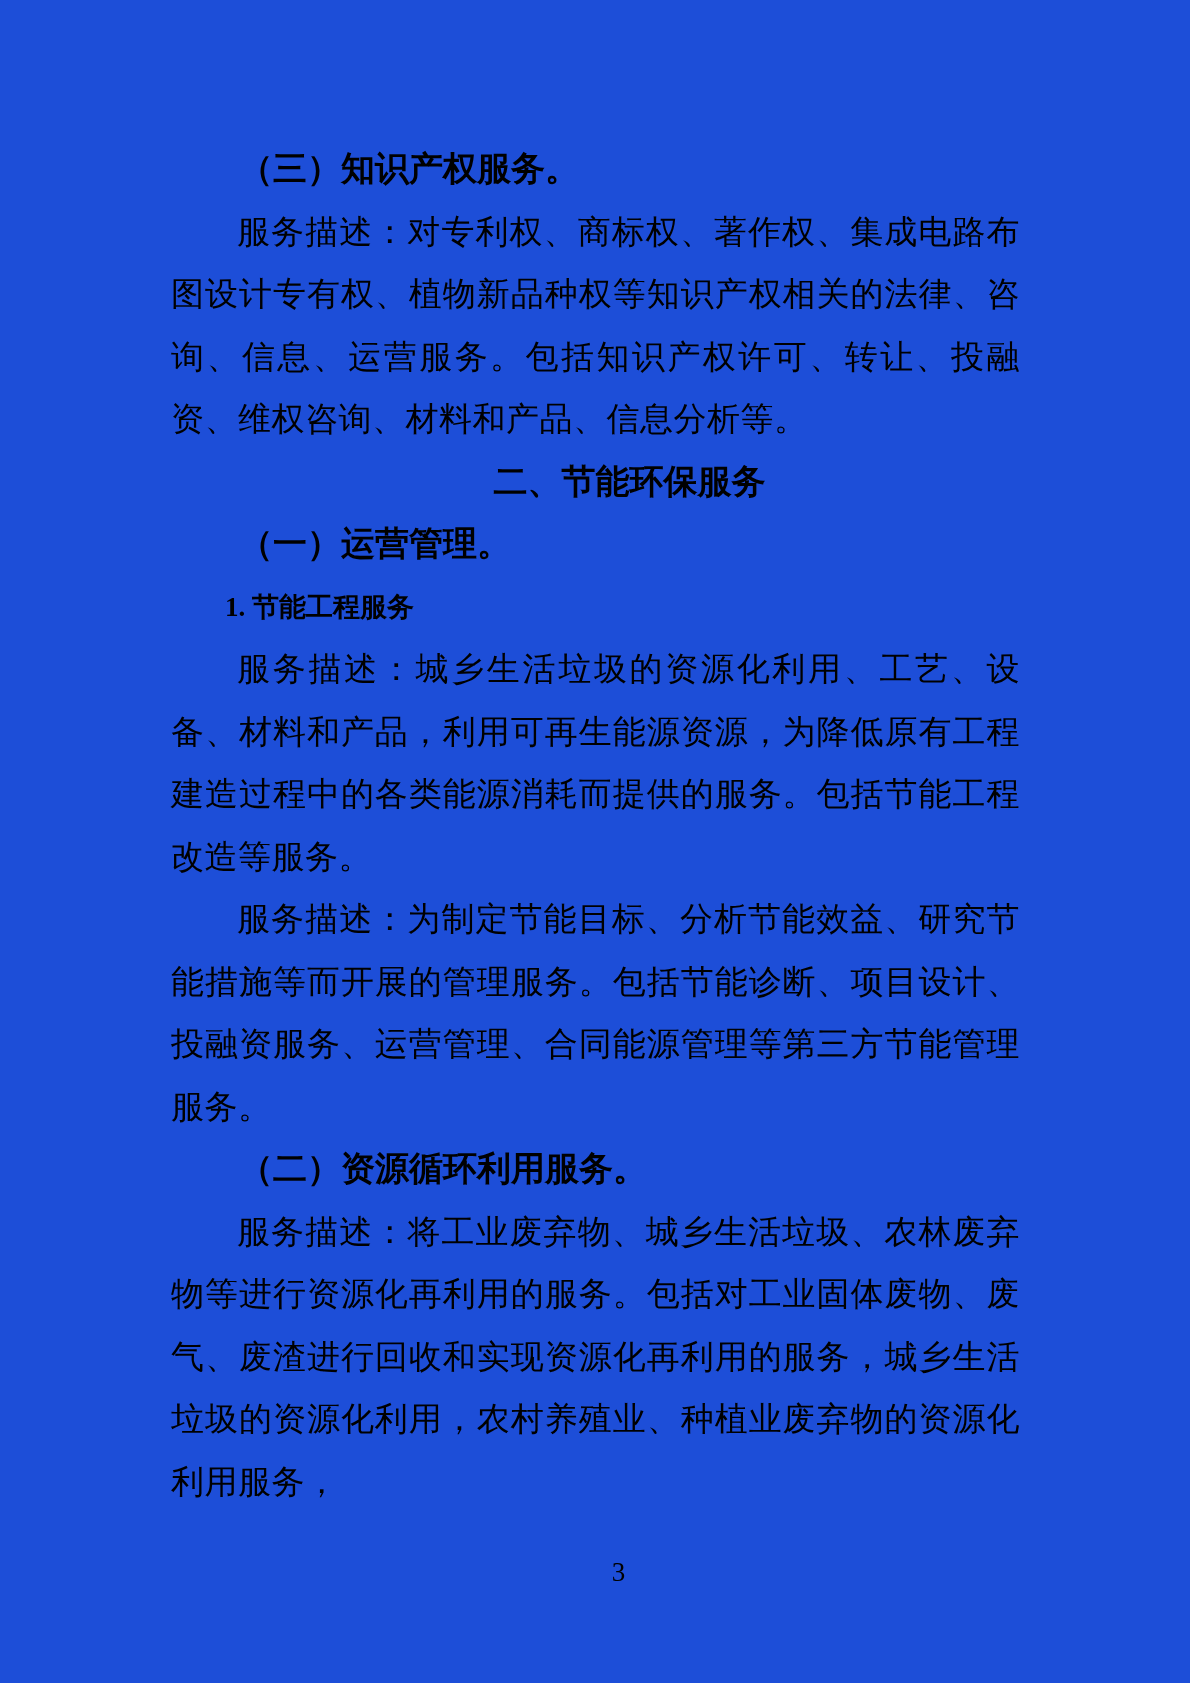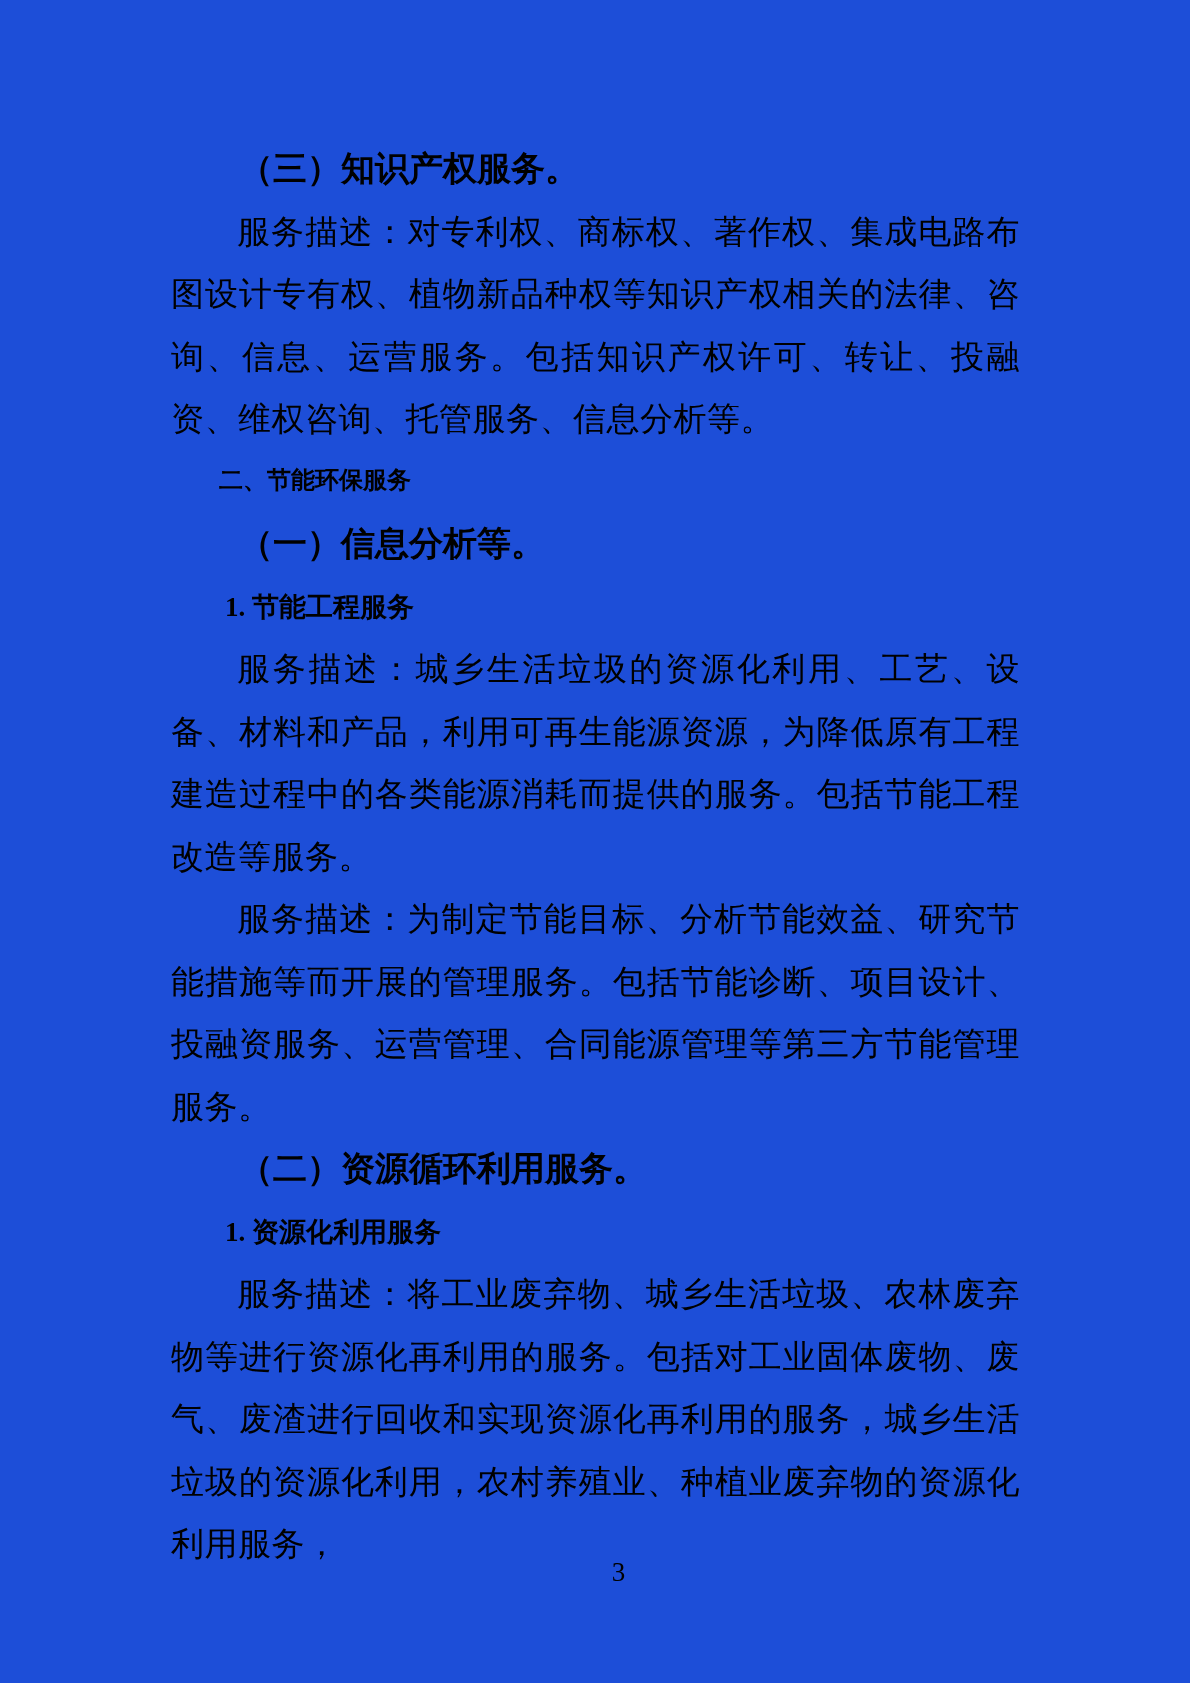--- a/index.html
+++ b/index.html
@@ -32,22 +32,23 @@
     white-space: normal;
   }
   .para {
     text-align: justify;
     text-justify: inter-ideograph;
     letter-spacing: 0.5px;
   }
   
   .h1 {
     font-weight: 700;
-    font-family: Liberation Mono, monospace;
-    font-size: 24px;
+    font-family: Liberation Serif, serif;
+    font-size: 34px;
+    text-align: center;
   }
   
   .h2 {
     font-weight: 700;
     font-size: 34px;
   }
   
   .h3 {
     font-weight: 700;
     font-size: 27px;
@@ -63,25 +64,24 @@
     font-family: "Liberation Serif", "DejaVu Serif", serif;
     color: #000000;
   }
 </style>
 </head>
 <body>
 
 <div class="page">
   <div class="content">
     <p class="block h2">（三）知识产权服务。</p>
-    <p class="block para">服务描述：对专利权、商标权、著作权、集成电路布图设计专有权、植物新品种权等知识产权相关的法律、咨询、信息、运营服务。包括知识产权许可、转让、投融资、维权咨询、托管服务、信息分析等。</p>
+    <p class="block para">服务描述：对专利权、商标权、著作权、集成电路布图设计专有权、植物新品种权等知识产权相关的法律、咨询、信息、运营服务。包括知识产权许可、转让、投融资、维权咨询、材料和产品、信息分析等。</p>
     <p class="block h1">二、节能环保服务</p>
-    <p class="block h2">（一）信息分析等。</p>
+    <p class="block h2">（一）运营管理。</p>
     <p class="block h3">1. 节能工程服务</p>
     <p class="block para">服务描述：城乡生活垃圾的资源化利用、工艺、设备、材料和产品，利用可再生能源资源，为降低原有工程建造过程中的各类能源消耗而提供的服务。包括节能工程改造等服务。</p>
     <p class="block para">服务描述：为制定节能目标、分析节能效益、研究节能措施等而开展的管理服务。包括节能诊断、项目设计、投融资服务、运营管理、合同能源管理等第三方节能管理服务。</p>
     <p class="block h2">（二）资源循环利用服务。</p>
-    <p class="block h3">1. 资源化利用服务</p>
     <p class="block para">服务描述：将工业废弃物、城乡生活垃圾、农林废弃物等进行资源化再利用的服务。包括对工业固体废物、废气、废渣进行回收和实现资源化再利用的服务，城乡生活垃圾的资源化利用，农村养殖业、种植业废弃物的资源化利用服务，</p>
   </div>
 
   <div class="page-number">3</div>
 </div>
 
 </body></html>

